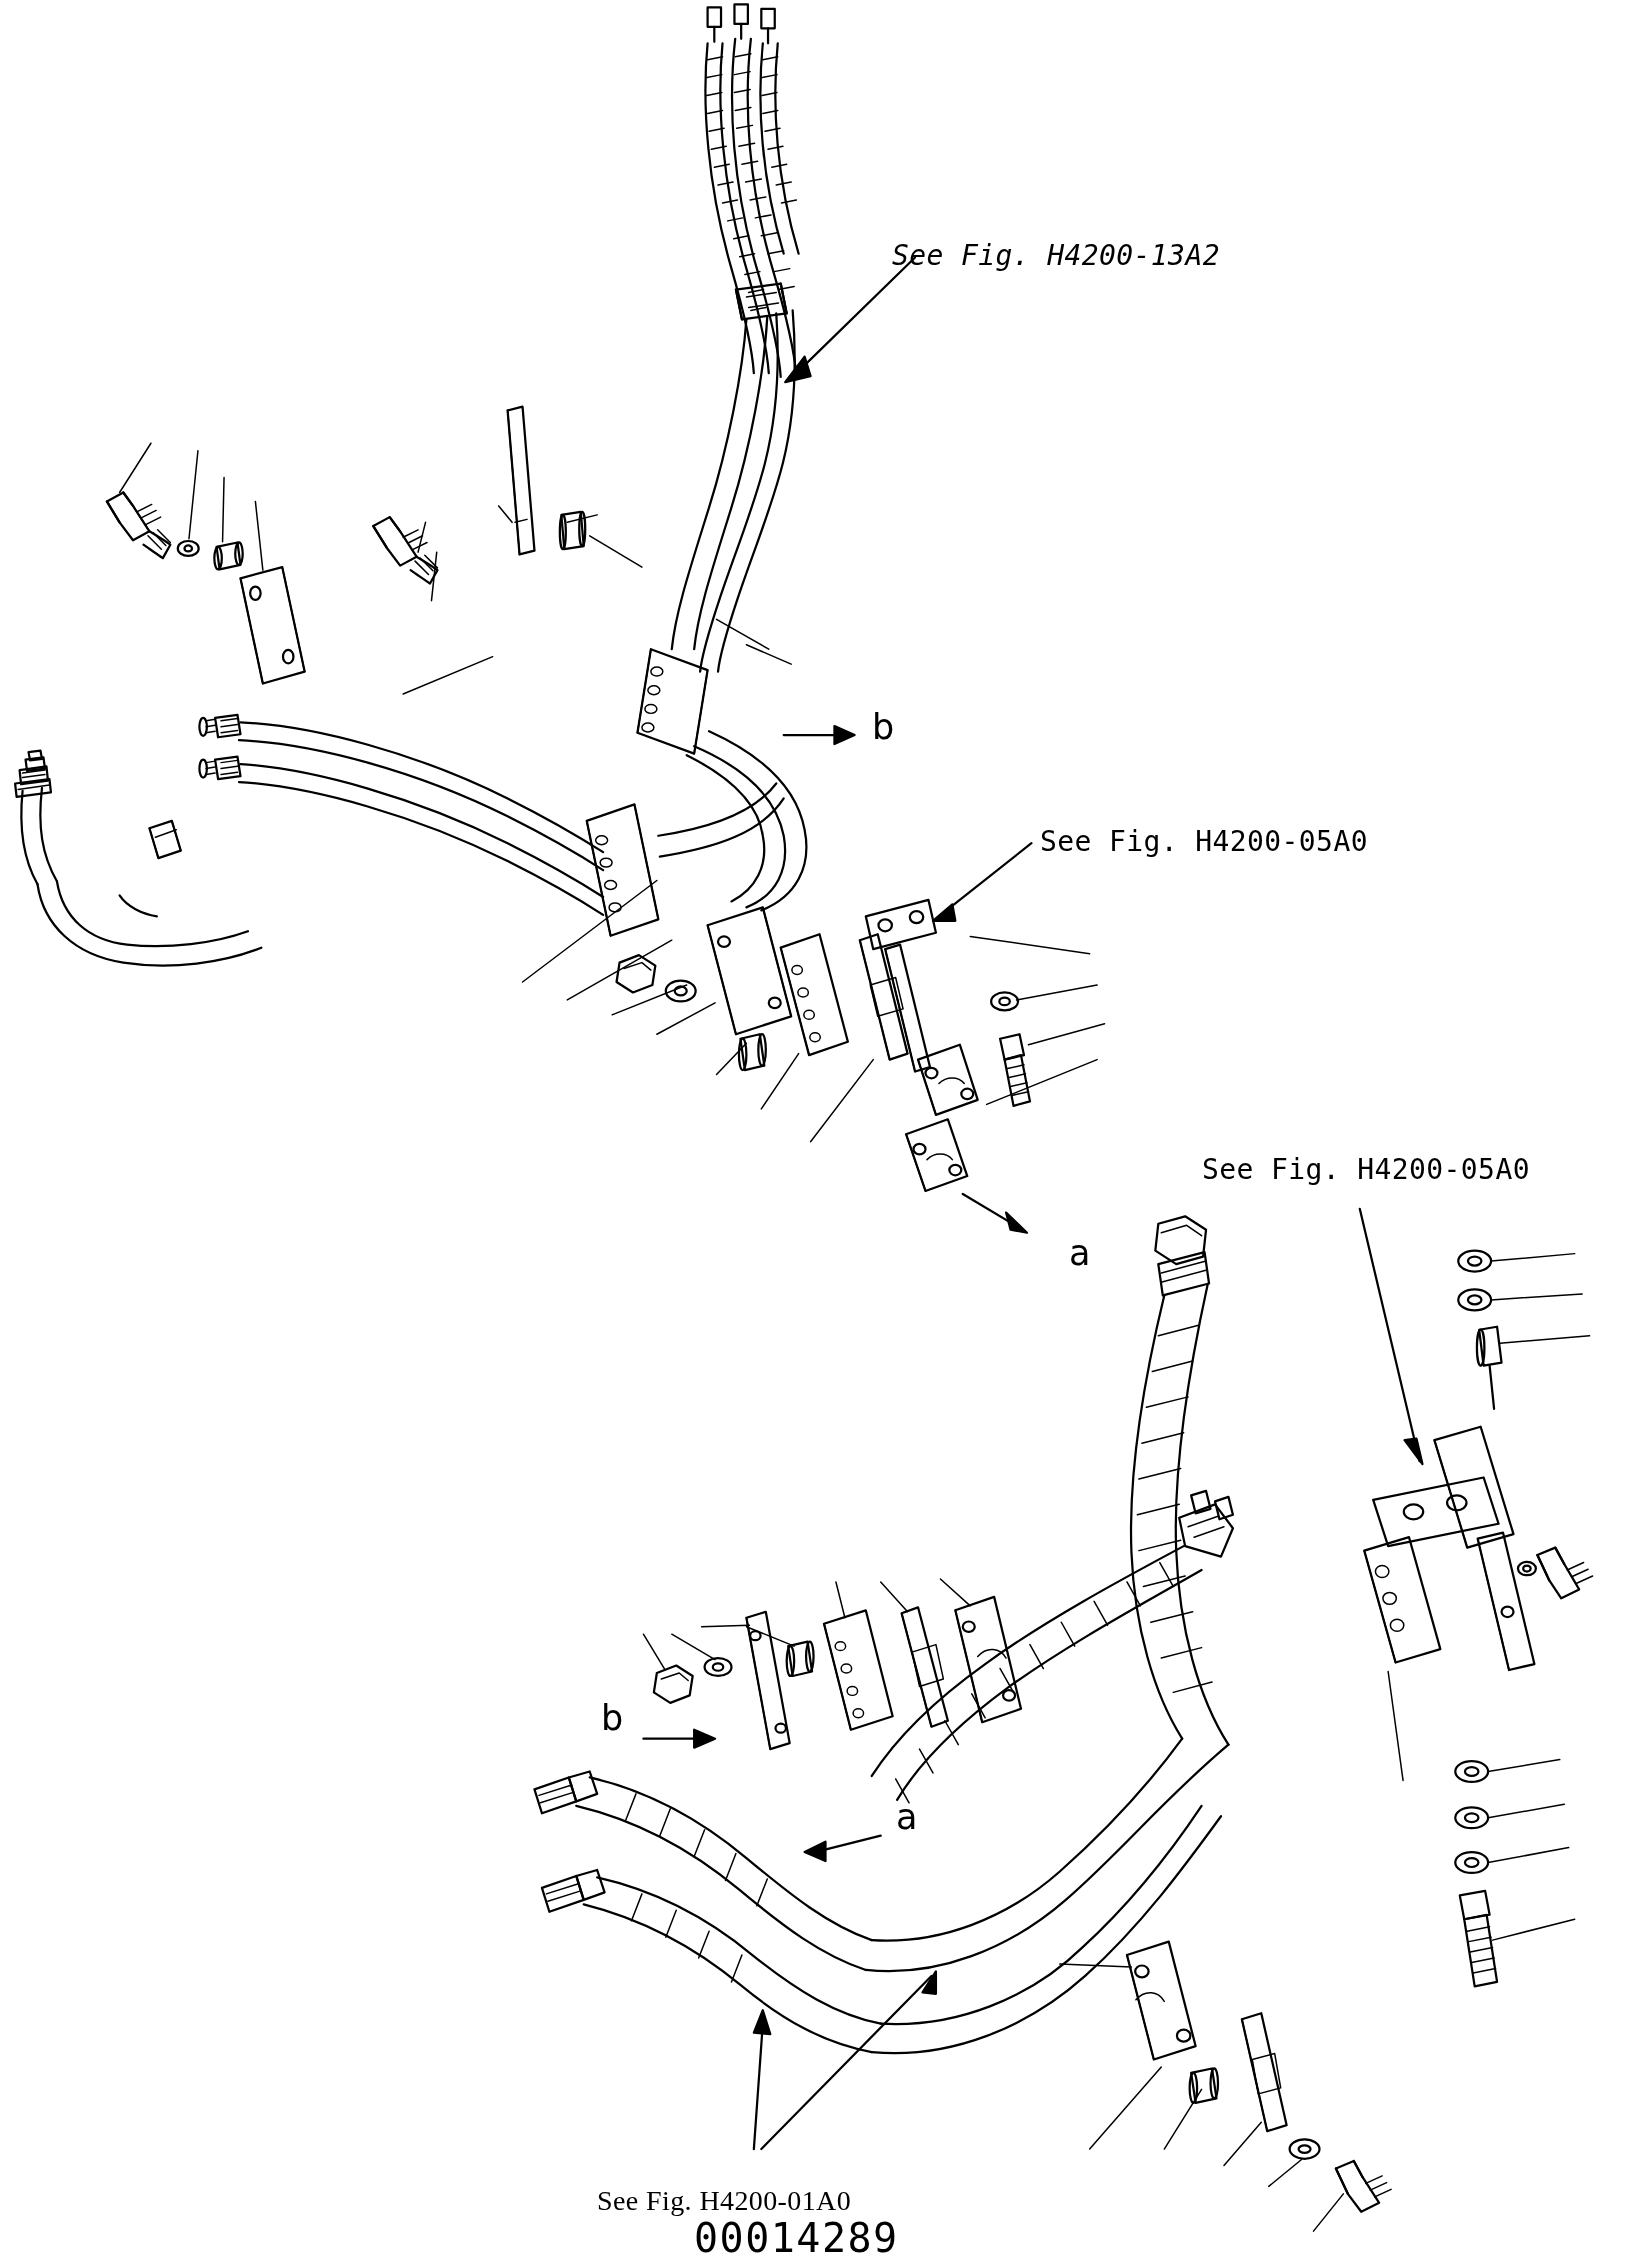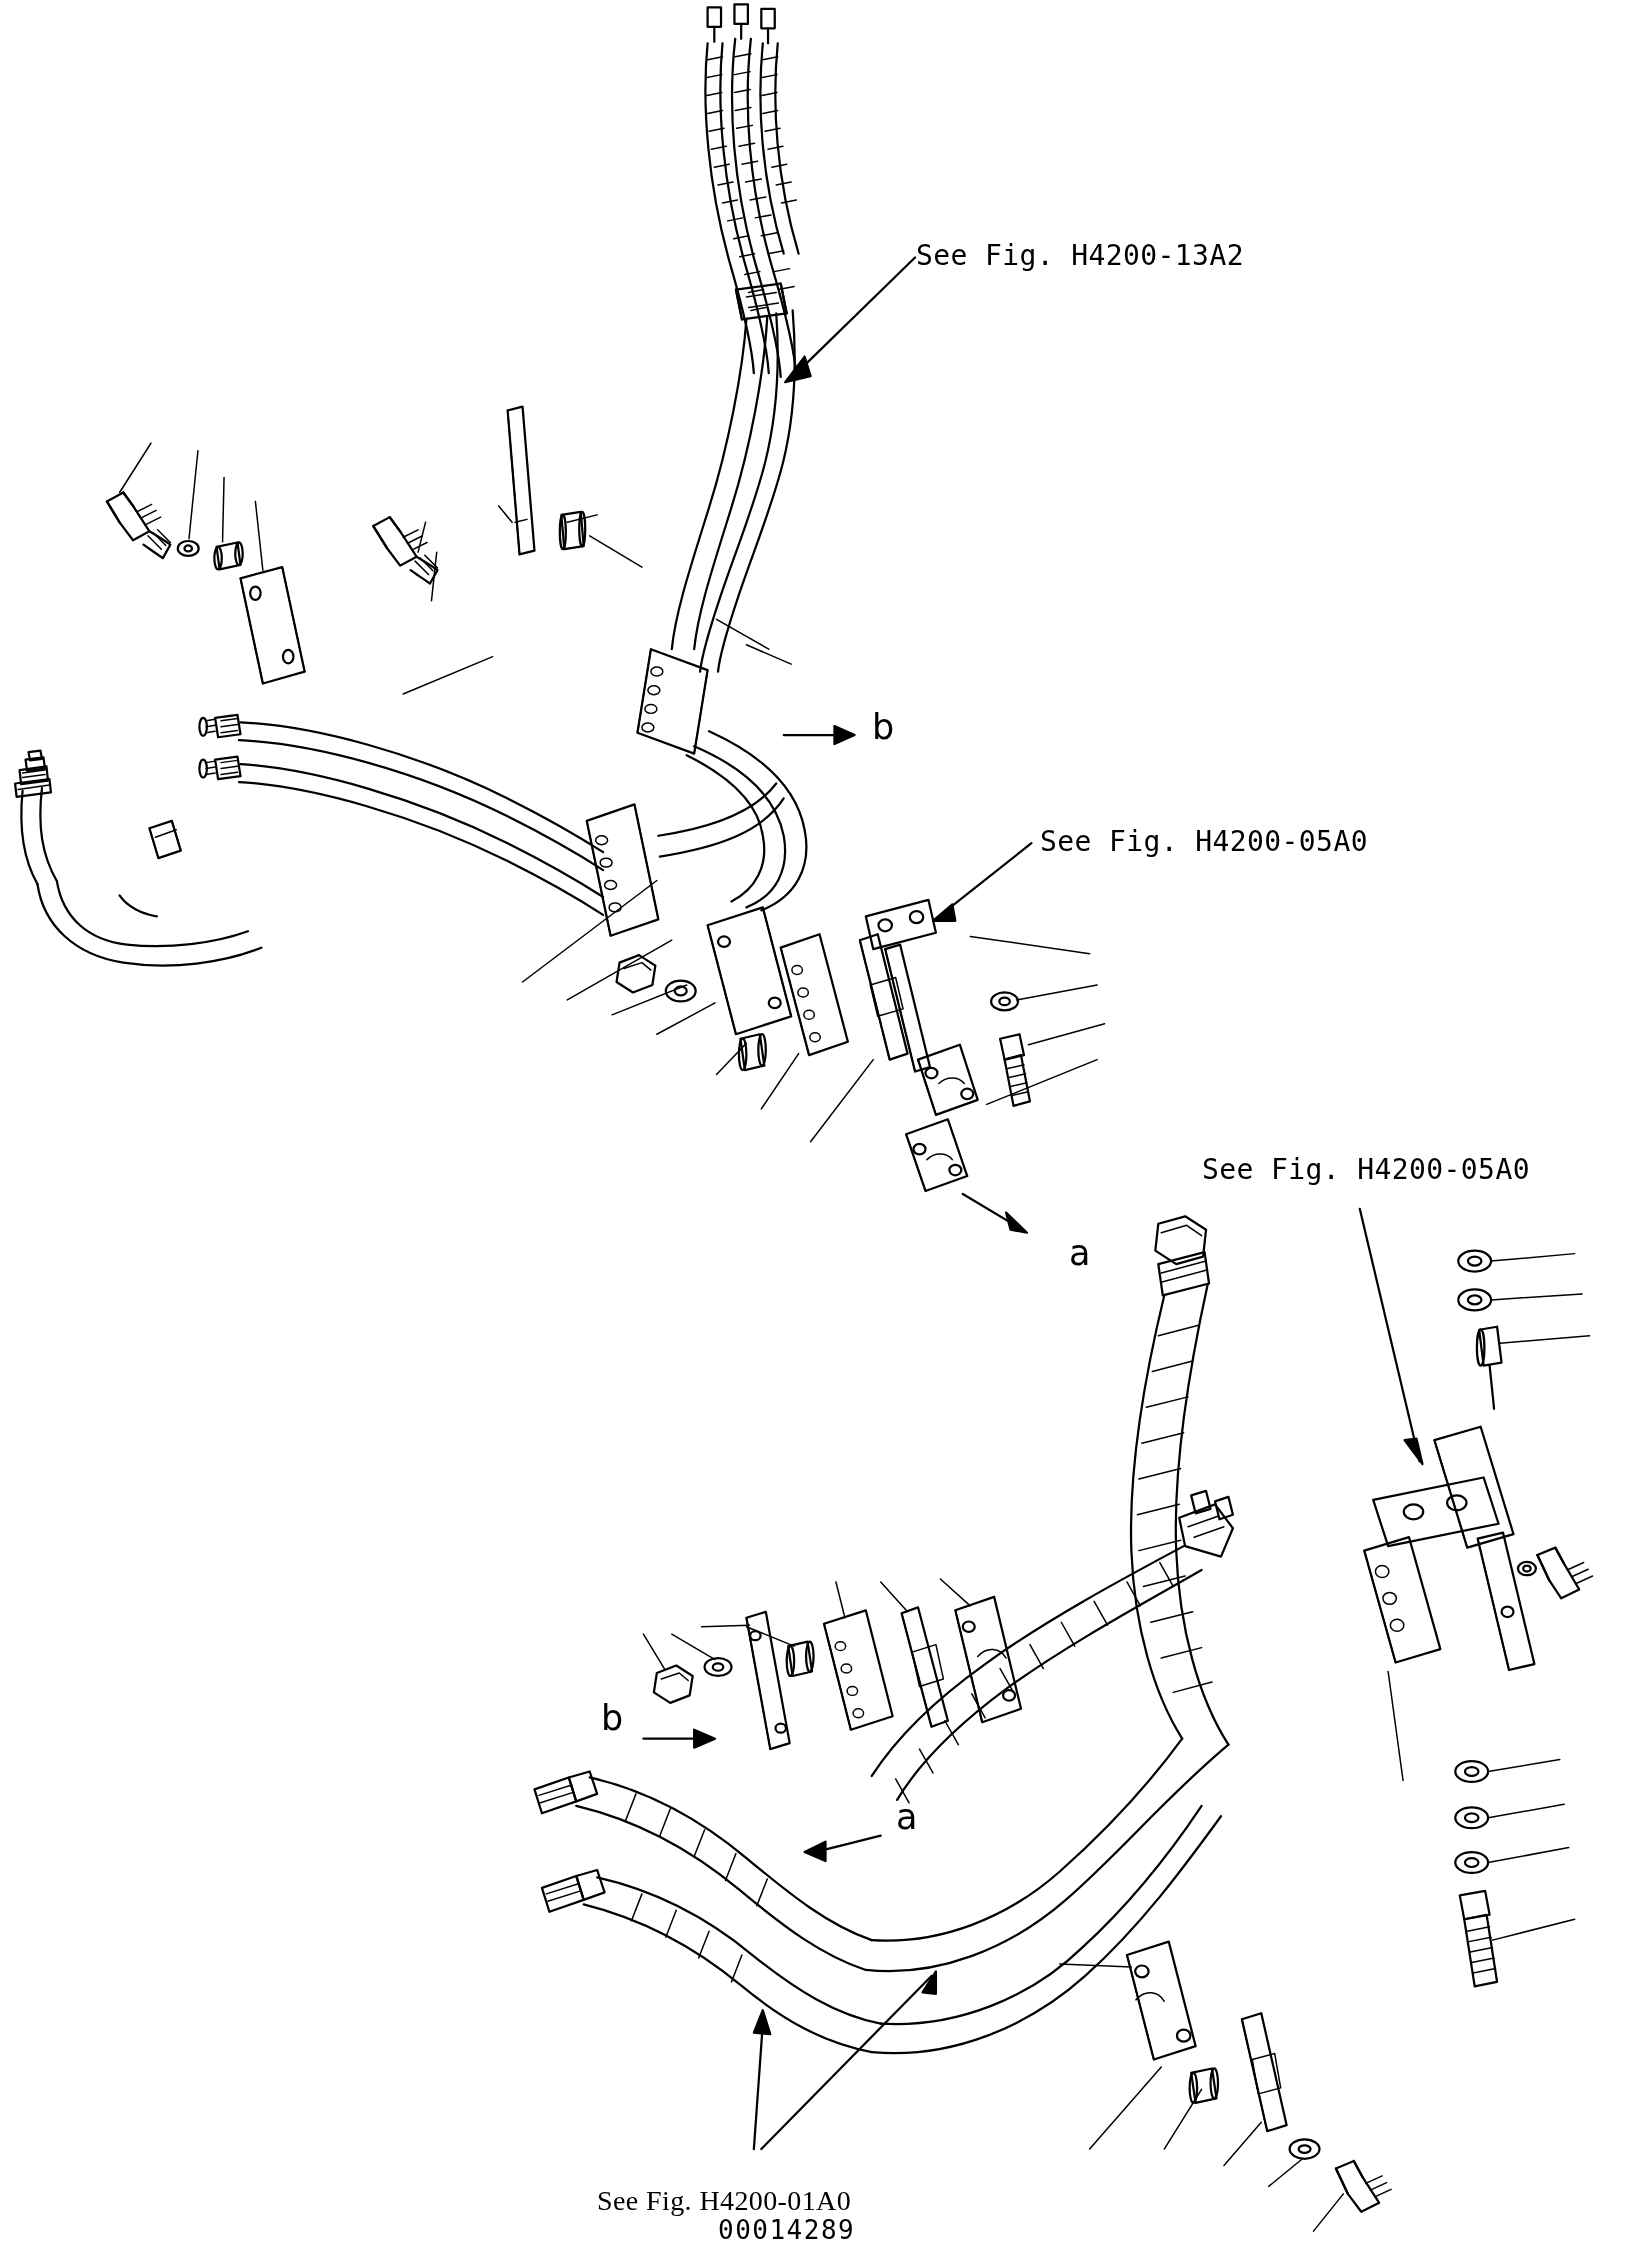--- a/index.html
+++ b/index.html
@@ -32,23 +32,22 @@
     letter-spacing: 0.4px;
   }
   .ref-label {
     font-size: 28px;
   }
   .marker-label {
     font-size: 35px;
     font-family: "DejaVu Sans", sans-serif;
   }
   .fig-number {
-    font-size: 26px;
+    font-size: 40px;
     letter-spacing: 1.5px;
-    margin-left: 24px;
   }
 </style>
 </head>
 <body>
 
 <div id="page">
 
   <svg id="diagram-svg" viewBox="0 0 2208 3030" xmlns="http://www.w3.org/2000/svg">
     <g fill="none" stroke="#000000" stroke-width="3" stroke-linecap="round" stroke-linejoin="round">
 
@@ -488,21 +487,21 @@
         <path d="M960,1440 L1000,1398"></path>
         <path d="M1020,1486 L1070,1412"></path>
         <path d="M1086,1530 L1170,1420"></path>
         <path d="M540,930 L660,880"></path>
         <path d="M1000,864 L1060,890"></path>
         <path d="M960,830 L1030,870"></path>
       </g>
     </g>
   </svg>
 
-  <div class="callout ref-label" style="left:916px; top:239px;">See Fig. H4200-13A2</div>
+  <div class="callout ref-label" style="left:892px; top:239px;font-style:italic;">See Fig. H4200-13A2</div>
   <div class="callout ref-label" style="left:1040px; top:825px;">See Fig. H4200-05A0</div>
   <div class="callout ref-label" style="left:1202px; top:1153px;">See Fig. H4200-05A0</div>
   <div class="callout ref-label" style="left:597px; top:2185px;font-family:Liberation Serif, serif;">See Fig. H4200-01A0</div>
 
   <div class="callout marker-label" style="left:872px; top:707px;">b</div>
   <div class="callout marker-label" style="left:1069px; top:1233px;">a</div>
   <div class="callout marker-label" style="left:601px; top:1698px;">b</div>
   <div class="callout marker-label" style="left:896px; top:1797px;">a</div>
 
   <div class="callout fig-number" style="left:694px; top:2215px;">00014289</div>

